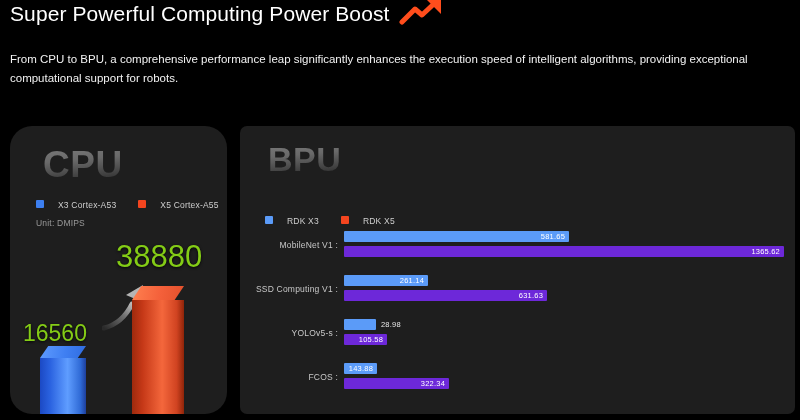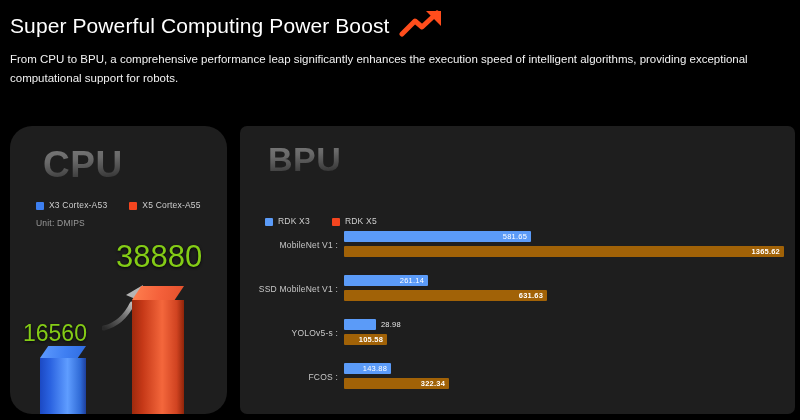--- a/index.html
+++ b/index.html
@@ -6,21 +6,21 @@
   html, body {
     width: 800px; height: 420px;
     background: #000000;
     font-family: "Liberation Sans", sans-serif;
     overflow: hidden;
   }
   .page { position: relative; width: 800px; height: 420px; background: #000; }
 
   
   .header { position: absolute; left: 10px; top: 2px; width: 780px; }
-  .title-row { display: flex; align-items: flex-end; gap: 10px; height: 36px; }
+  .title-row { display: flex; align-items: flex-start; gap: 10px; height: 36px; }
   .title {
     font-size: 21px; color: #ffffff; font-weight: 400;
     letter-spacing: .1px; white-space: nowrap;
   }
   .trend-icon { width: 46px; height: 28px; display:block; margin-top: -4px; }
 
   .subtitle {
     margin-top: 12px; width: 760px;
     font-size: 11.5px; line-height: 1.65; color: #f2f2f2; font-weight: 400;
   }
@@ -38,21 +38,21 @@
     position: absolute; font-weight: 700; letter-spacing: .5px;
     background: linear-gradient(175deg, #7c7c7c 0%, #6a6a6a 38%, #3a3a3a 78%, #2c2c2c 100%);
     -webkit-background-clip: text; background-clip: text; color: transparent;
     -webkit-text-fill-color: transparent;
   }
   .cpu-title { left: 33px; top: 18px; font-size: 37px; }
   .bpu-title { left: 28px; top: 14px; font-size: 34px; }
 
   
   .legend { position: absolute; display: flex; align-items: center; }
-  .legend-item { display: flex; align-items: flex-end; gap: 5px; }
+  .legend-item { display: flex; align-items: flex-start; gap: 14px; }
   .swatch { width: 8px; height: 8px; display: inline-block; border-radius: 1px; }
   .legend-label { font-size: 8.5px; color: #cfcfcf; white-space: nowrap; letter-spacing: .2px; }
 
   .cpu-legend { left: 26px; top: 74px; gap: 22px; }
   .cpu-unit { position: absolute; left: 26px; top: 92px; font-size: 8.5px; color: #9a9a9a; letter-spacing: .2px; }
   .bpu-legend { left: 25px; top: 69px; gap: 22px; margin-top: 21px; }
 
   
   .cpu-chart { position: absolute; left: 0; top: 108px; width: 217px; height: 180px; }
   .bar3d { position: absolute; bottom: 0; }
@@ -75,21 +75,21 @@
     position: absolute; left: 0; top: 0; width: 98px; height: 38px;
     display: flex; align-items: center; justify-content: flex-end;
     font-size: 8.5px; color: #c8c8c8; letter-spacing: .2px; white-space: nowrap;
   }
   .bars { position: absolute; left: 104px; top: 0; width: 440px; height: 38px; }
   .hbar {
     position: absolute; left: 0; height: 11px; border-radius: 1px;
     display: flex; align-items: center; justify-content: flex-end;
   }
   .hbar.blue { top: 5px; background: #5b9bf8; }
-  .hbar.red  { top: 20px; background: #a16207; font-weight: bold; }
+  .hbar.red  { top: 20px; background: #6d28d9; }
   .hbar .bval {
     font-size: 7.5px; color: #ffffff; padding-right: 4px;
     letter-spacing: .2px; white-space: nowrap;
   }
   .hbar .bval.outside {
     position: absolute; left: 100%; padding-right: 0; padding-left: 5px; color: #e8e8e8;
   }
 </style>
 </head>
 <body>
@@ -172,31 +172,31 @@
           <span class="swatch" style="background:#f4451f"></span>
           <span class="legend-label">RDK X5</span>
         </div>
       </div>
 
       <div class="bpu-chart">
 
         <div class="bpu-row" style="top:0px;">
           <div class="row-label">MobileNet V1 :</div>
           <div class="bars">
-            <div class="hbar blue" style="width:187px;">
+            <div class="hbar blue" style="width:225px;">
               <span class="bval">581.65</span>
             </div>
             <div class="hbar red" style="width:440px;">
               <span class="bval">1365.62</span>
             </div>
           </div>
         </div>
 
         <div class="bpu-row" style="top:44px;">
-          <div class="row-label">SSD MobileNet V1 :</div>
+          <div class="row-label">SSD Computing V1 :</div>
           <div class="bars">
             <div class="hbar blue" style="width:84px;padding-left:8px;">
               <span class="bval">261.14</span>
             </div>
             <div class="hbar red" style="width:203px;">
               <span class="bval">631.63</span>
             </div>
           </div>
         </div>
 
@@ -208,21 +208,21 @@
             </div>
             <div class="hbar red" style="width:43px;">
               <span class="bval">105.58</span>
             </div>
           </div>
         </div>
 
         <div class="bpu-row" style="top:132px;">
           <div class="row-label">FCOS :</div>
           <div class="bars">
-            <div class="hbar blue" style="width:47px;">
+            <div class="hbar blue" style="width:33px;">
               <span class="bval">143.88</span>
             </div>
             <div class="hbar red" style="width:105px;">
               <span class="bval">322.34</span>
             </div>
           </div>
         </div>
 
       </div>
     </div>

